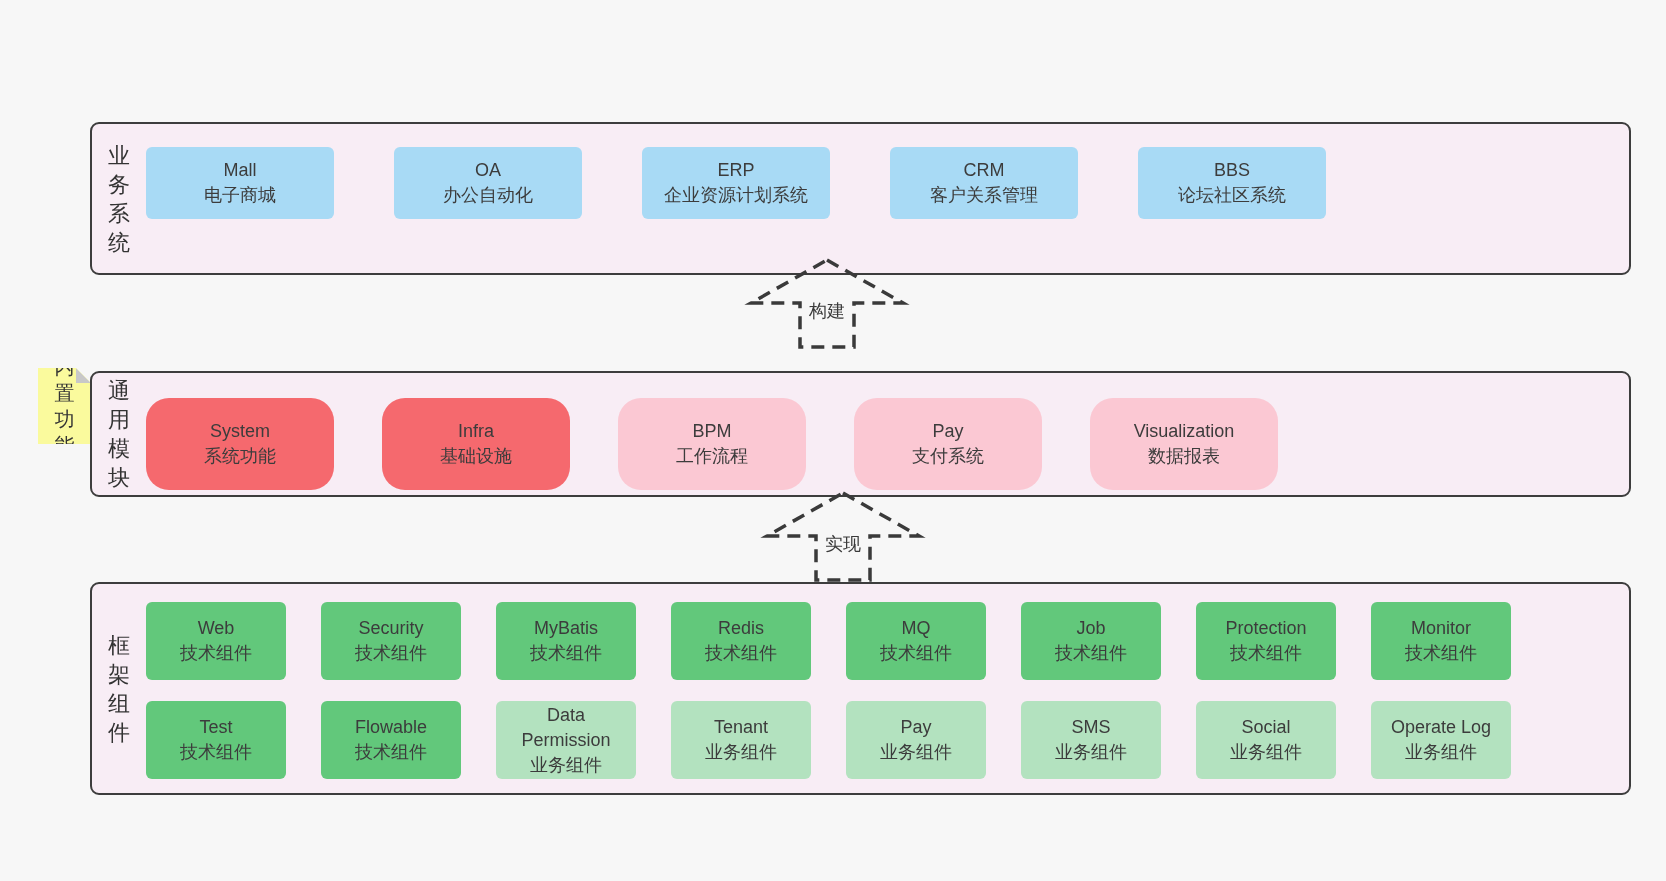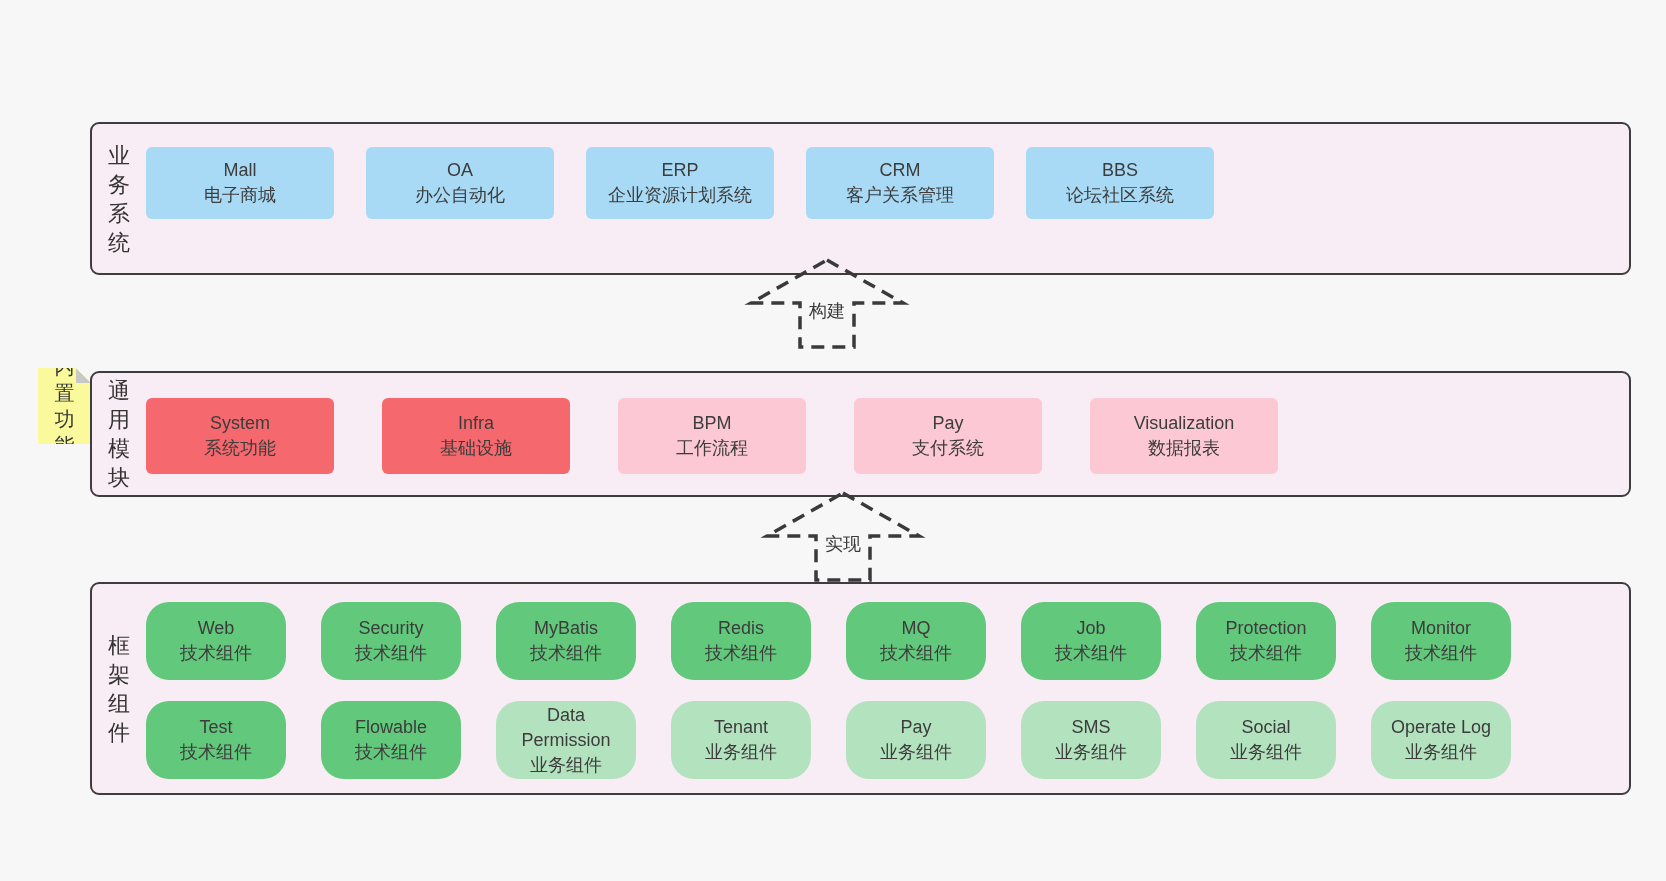--- a/index.html
+++ b/index.html
@@ -8,30 +8,30 @@
 
   .panel{position:absolute;box-sizing:border-box;background:#f8edf5;border:2px solid #3d3d3d;border-radius:9px;}
   .panel-business{left:90px;top:122px;width:1541px;height:153px;}
   .panel-modules{left:90px;top:347px;width:1541px;height:126px;margin-top:24px;}
   .panel-components{left:90px;top:582px;width:1541px;height:213px;}
 
   .vlabel{position:absolute;left:0;top:0;bottom:0;width:54px;display:flex;align-items:center;justify-content:center;}
   .vtext{width:26px;word-break:break-all;text-align:center;font-size:22px;line-height:29px;color:#333;}
 
   .boxes{position:absolute;left:54px;display:flex;}
-  .boxes-business{top:23px;gap:32px;align-items:center;}
+  .boxes-business{top:23px;gap:60px;align-items:center;}
   .boxes-modules{top:25px;gap:48px;}
   .boxes-row1{top:18px;gap:35px;}
   .boxes-row2{top:117px;gap:35px;}
 
   .box{box-sizing:border-box;border-radius:6px;display:flex;flex-direction:column;align-items:center;justify-content:center;text-align:center;font-size:18px;line-height:25px;padding:0 8px;}
   .box span{display:block;}
   .box-lg{width:188px;height:72px;}
-  .panel-modules .box-lg{height:76px;}
-  .box-sm{width:140px;height:78px;border-radius:23px;}
+  .panel-modules .box-lg{height:92px;border-radius:23px;}
+  .box-sm{width:140px;height:78px;}
 
   .c-blue{background:#a8daf5;}
   .c-red{background:#f5696e;}
   .c-pink{background:#fbc8d3;}
   .c-green{background:#62c87b;}
   .c-lightgreen{background:#b3e2bf;}
 
   .sticky{position:absolute;background:#fafa9d;clip-path:polygon(0 0,calc(100% - 15px) 0,100% 15px,100% 100%,0 100%);display:flex;align-items:center;justify-content:center;}
   .sticky-features{left:38px;top:368px;width:53px;height:76px;}
   .sticky-components{left:38px;top:619px;width:53px;height:129px;}

